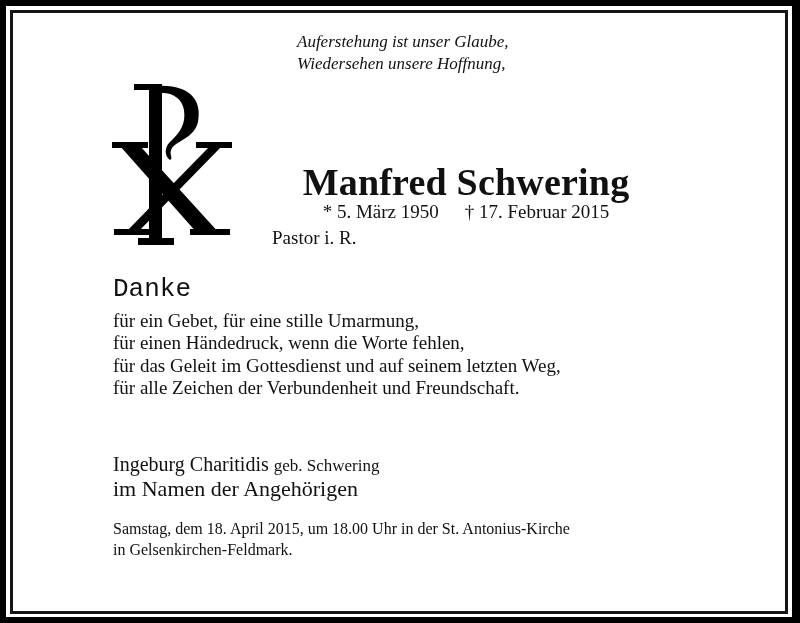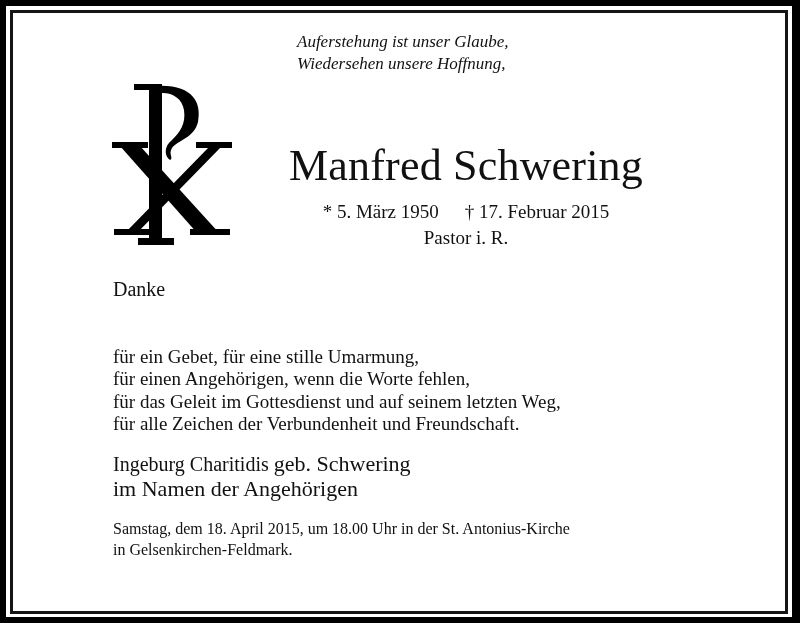--- a/index.html
+++ b/index.html
@@ -3,29 +3,29 @@
 <meta charset="utf-8">
 <style>
   html, body { margin: 0; padding: 0; background: #ffffff; }
   body { width: 800px; height: 623px; position: relative; overflow: hidden; font-family: "Liberation Serif", "DejaVu Serif", serif; color: #111; }
   .outer-frame { position: absolute; left: 0; top: 0; width: 800px; height: 623px; box-sizing: border-box; border-left: 6px solid #000; border-top: 6px solid #000; border-right: 8px solid #000; border-bottom: 6px solid #000; background: #fff; }
   .inner-frame { position: absolute; left: 10px; top: 10px; width: 778px; height: 604px; box-sizing: border-box; border: 3px solid #151515; background: #fff; }
   .quote { position: absolute; left: 297px; top: 31px; font-style: italic; font-size: 17px; line-height: 22px; }
   .quote .line { display: block; white-space: nowrap; }
   .quote .author { display: block; font-size: 14px; line-height: 18px; padding-left: 124px; margin-top: -2px; }
   .chi-rho { position: absolute; left: 112px; top: 84px; width: 120px; height: 162px; }
-  .name { position: absolute; left: 272px; top: 140px; width: 388px; text-align: center; font-weight: normal; font-size: 44px; line-height: 52px; white-space: nowrap; letter-spacing: 0.2px; }
+  .name { position: absolute; left: 272px; top: 156px; width: 388px; text-align: center; font-weight: bold; font-size: 38px; line-height: 52px; white-space: nowrap; letter-spacing: 0.2px; }
   .dates { position: absolute; left: 272px; top: 200px; width: 388px; text-align: center; font-size: 19px; line-height: 24px; white-space: nowrap; }
   .dates .gap { display: inline-block; width: 26px; }
-  .role { position: absolute; left: 272px; top: 226px; width: 388px; text-align: center; font-size: 19px; line-height: 24px; }
-  .thanks-title { position: absolute; left: 113px; top: 273px; font-size: 20px; line-height: 32px; }
-  .thanks-lines { position: absolute; left: 113px; top: 310px; font-size: 19px; line-height: 22.4px; margin-top: 36px; }
+  .role { position: absolute; left: 272px; top: 226px; width: 388px; text-align: left; font-size: 19px; line-height: 24px; }
+  .thanks-title { position: absolute; left: 113px; top: 273px; font-size: 26px; line-height: 32px; font-family: Liberation Mono, monospace; }
+  .thanks-lines { position: absolute; left: 113px; top: 310px; font-size: 19px; line-height: 22.4px; }
   .thanks-lines .line { display: block; white-space: nowrap; }
   .signer { position: absolute; left: 113px; top: 452px; font-size: 20px; line-height: 24px; white-space: nowrap; }
-  .signer .maiden { font-size: 22px; }
+  .signer .maiden { font-size: 17px; }
   .signer-sub { position: absolute; left: 113px; top: 477px; font-size: 22px; line-height: 24px; }
   .notice { position: absolute; left: 113px; top: 519px; font-size: 16px; line-height: 20.5px; }
   .notice .line { display: block; white-space: nowrap; }
 </style>
 </head>
 <body>
 
 <div class="outer-frame"></div>
 <div class="inner-frame"></div>
 
@@ -61,21 +61,21 @@
 <div class="dates">
   <span>* 5. März 1950</span><span class="gap"></span><span>† 17. Februar 2015</span>
 </div>
 
 <div class="role">Pastor i. R.</div>
 
 <div class="thanks-title">Danke</div>
 
 <div class="thanks-lines">
   <span class="line">für ein Gebet, für eine stille Umarmung,</span>
-  <span class="line">für einen Angehörigen, wenn die Worte fehlen,</span>
+  <span class="line">für einen Händedruck, wenn die Worte fehlen,</span>
   <span class="line">für das Geleit im Gottesdienst und auf seinem letzten Weg,</span>
   <span class="line">für alle Zeichen der Verbundenheit und Freundschaft.</span>
 </div>
 
 <div class="signer">
   <span>Ingeburg Charitidis</span>
   <span class="maiden">geb. Schwering</span>
 </div>
 <div class="signer-sub">im Namen der Angehörigen</div>
 

